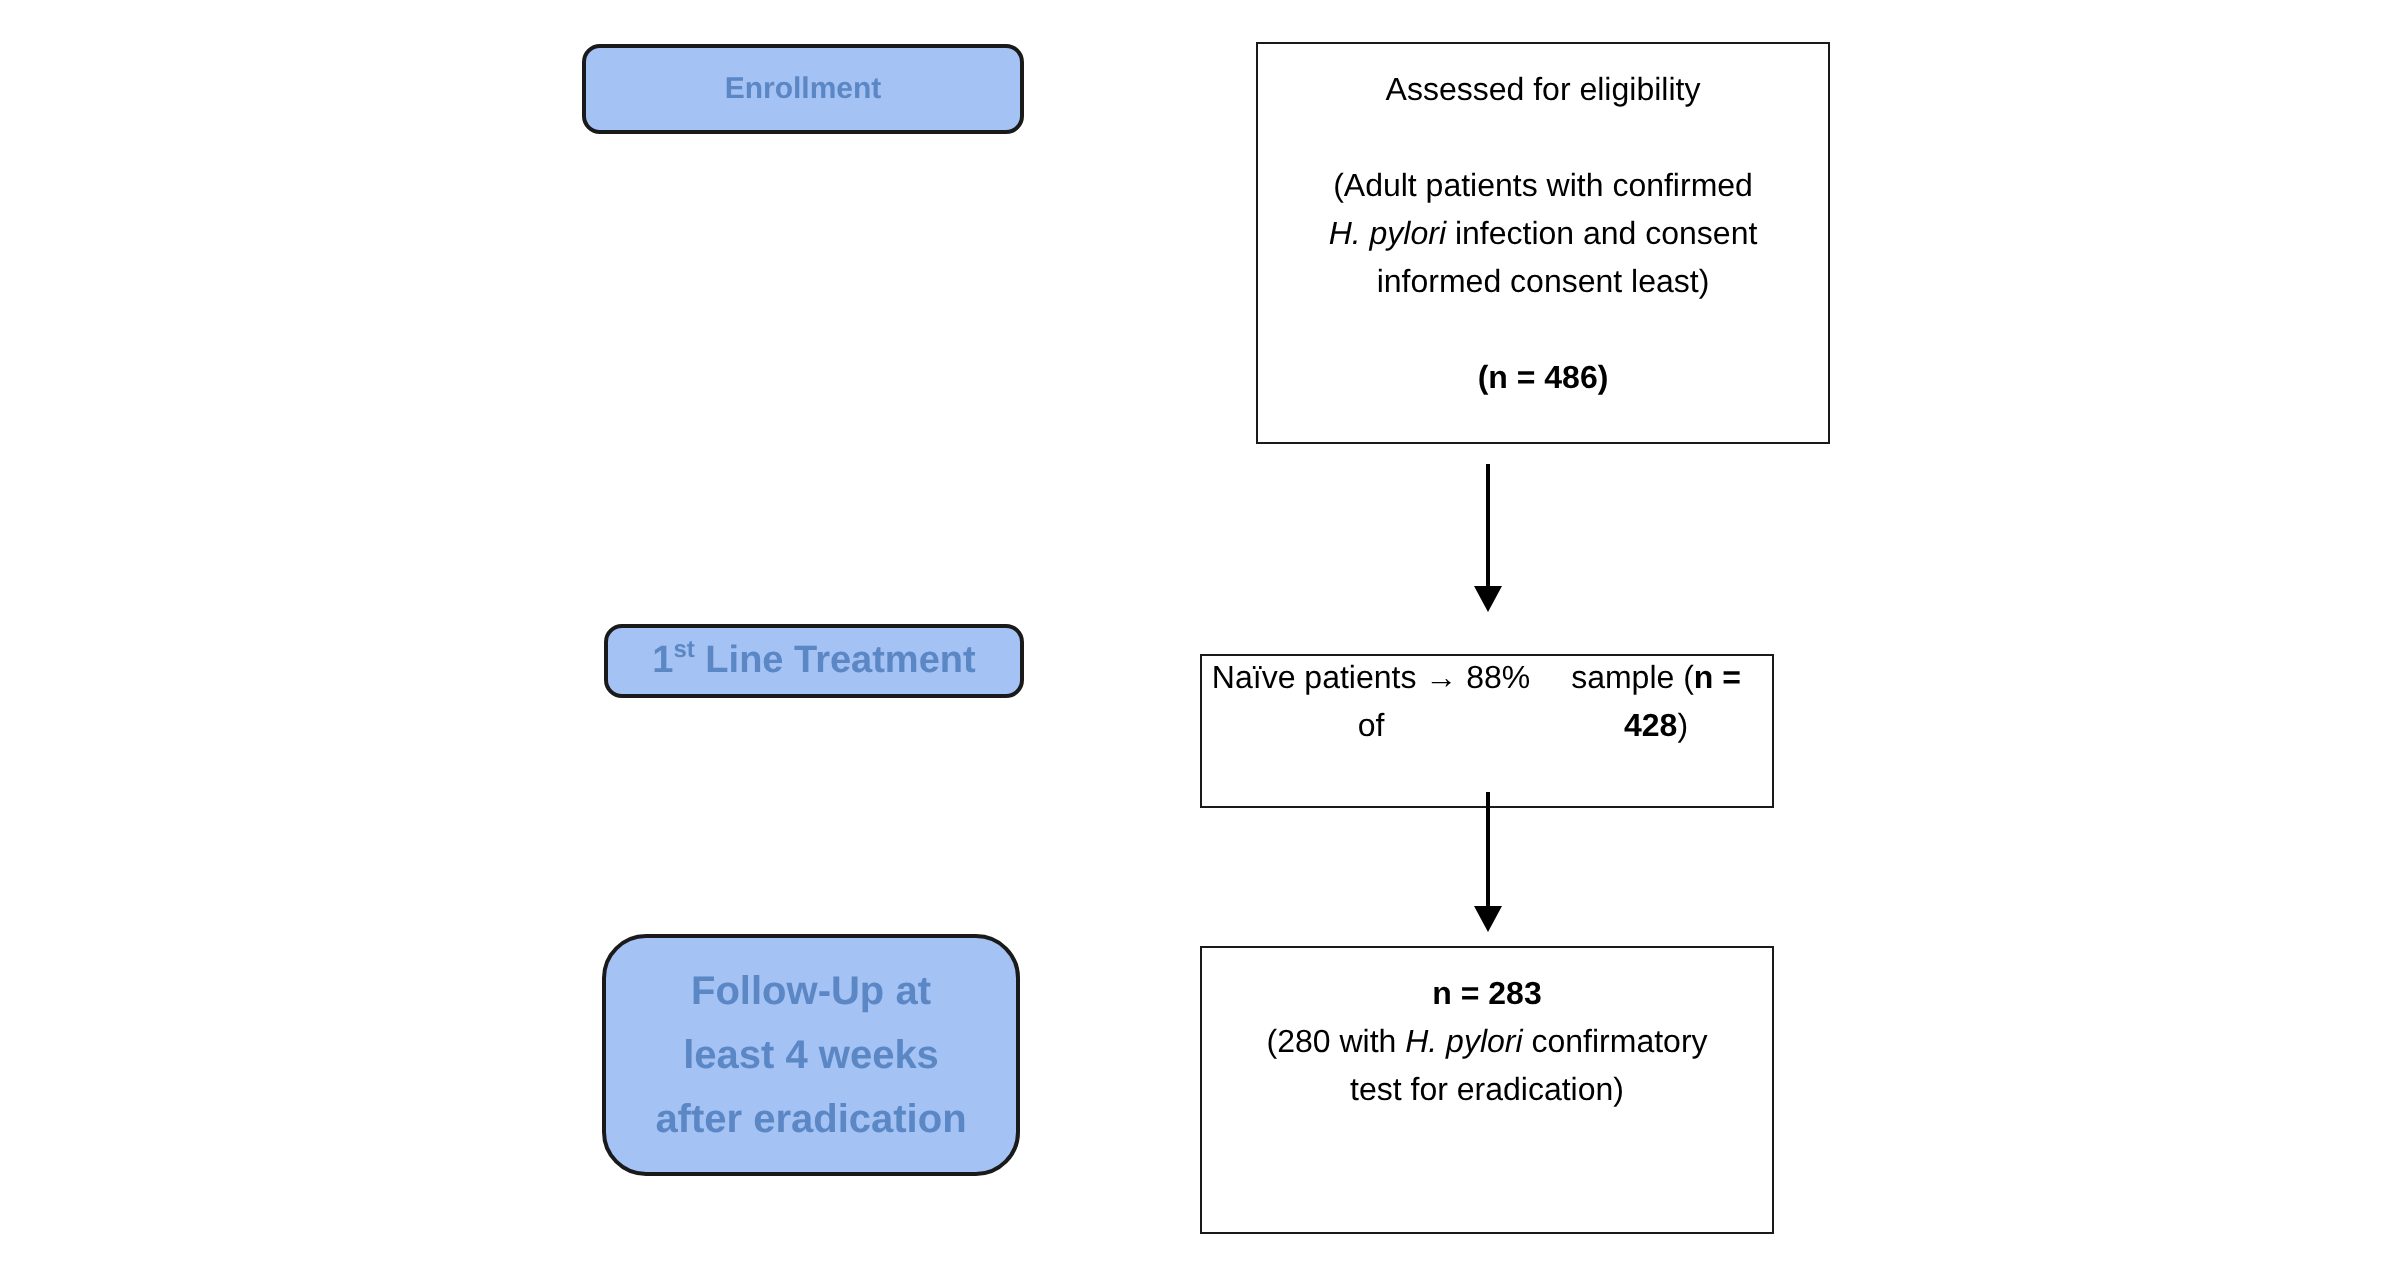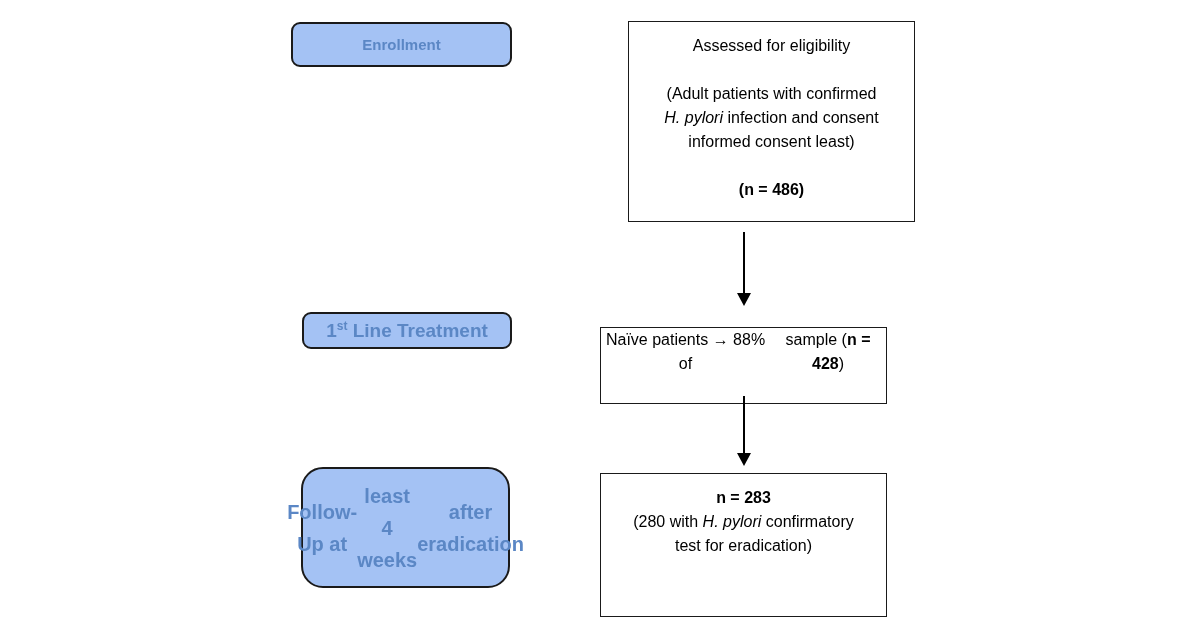--- a/index.html
+++ b/index.html
@@ -45,20 +45,21 @@
     font-size: 12px;
     vertical-align: super;
     line-height: 0;
   }
   .stage-3 {
     left: 301px; top: 467px;
     width: 209px; height: 121px;
     border-radius: 22px;
     font-size: 20px;
     line-height: 32px;
+    flex-direction: column;
   }
 
   
   .databox {
     position: absolute;
     box-sizing: border-box;
     left: 600px;
     width: 287px;
     background: #ffffff;
     border: 1.5px solid #1a1a1a;

